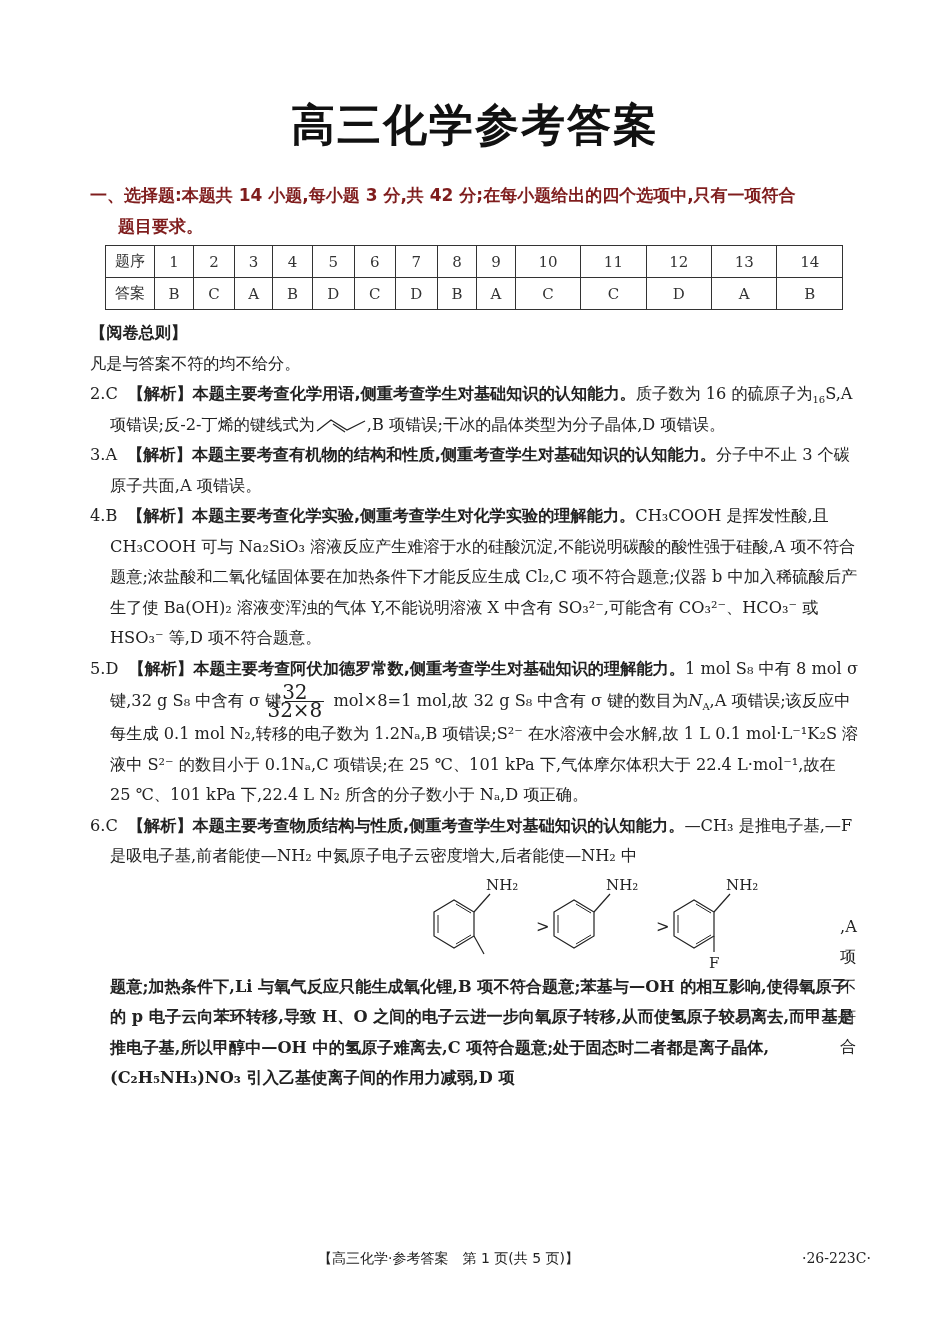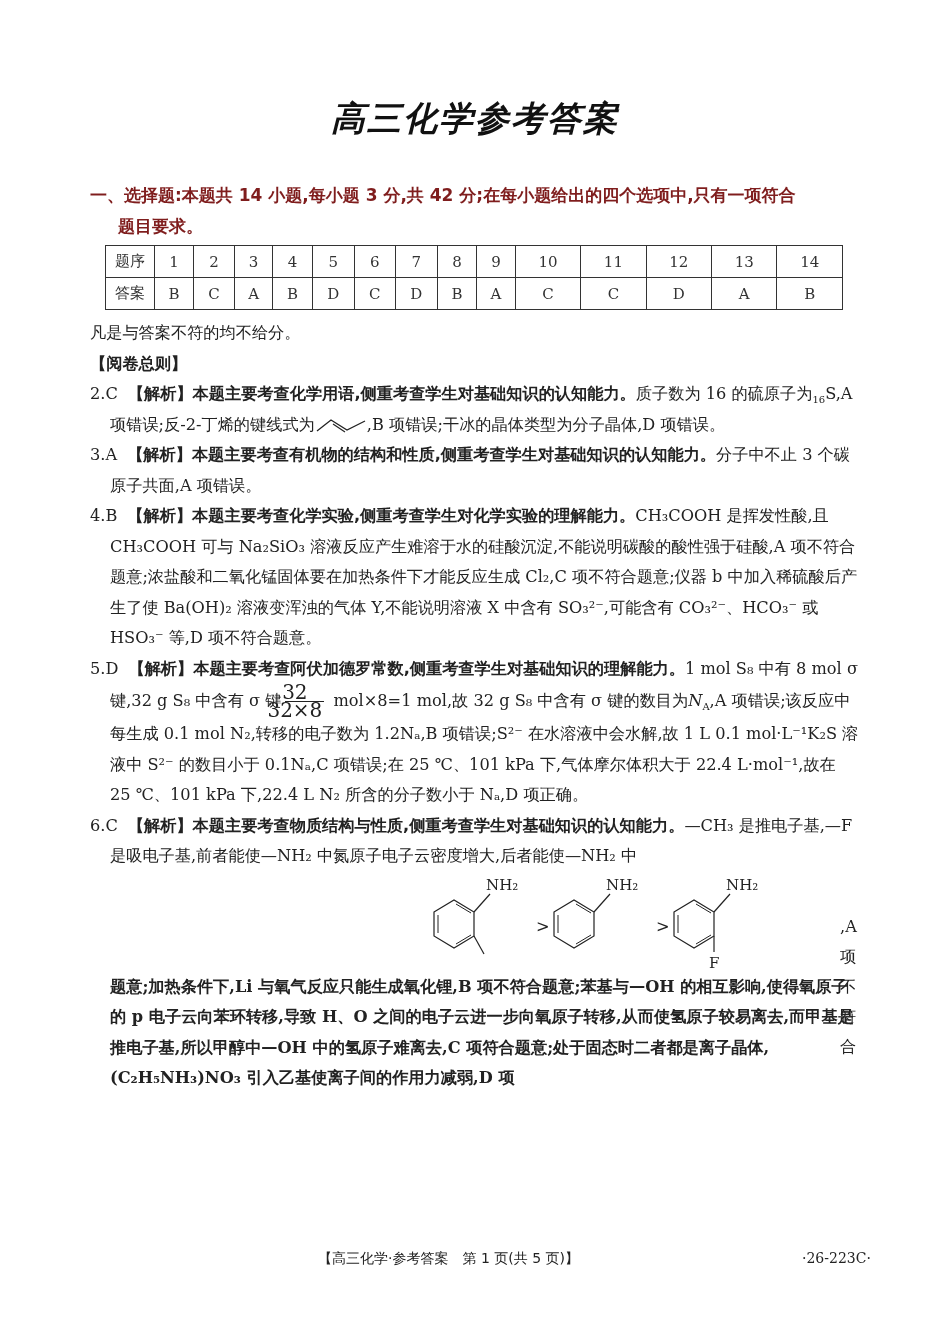--- a/index.html
+++ b/index.html
@@ -4,21 +4,21 @@
 <style>
   html, body { margin: 0; padding: 0; background: #ffffff; }
   body {
     width: 950px; height: 1335px; position: relative; overflow: hidden;
     font-family: "DejaVu Serif", "Liberation Serif", serif;
     color: #1a1a1a;
   }
   .page-title {
     position: absolute; top: 96px; left: 0; width: 950px; text-align: center;
     font-family: "DejaVu Sans", sans-serif; font-weight: bold;
-    font-size: 34px; letter-spacing: 2px; color: #111; font-style: italic;
+    font-size: 44px; letter-spacing: 2px; color: #111;
   }
   .section-head {
     position: absolute; top: 180px; left: 90px; width: 780px;
     font-family: "DejaVu Sans", sans-serif; font-weight: bold;
     font-size: 17px; line-height: 31px; color: #7f1d1d;
   }
   .section-head .indent { padding-left: 28px; display: block; }
   table.answers {
     position: absolute; top: 245px; left: 105px; width: 738px;
     border-collapse: collapse; font-size: 15px;
@@ -102,22 +102,22 @@
     <td>C</td>
     <td>C</td>
     <td>D</td>
     <td>A</td>
     <td>B</td>
   </tr>
 </tbody>
   </table>
 
 <div class="content">
+  <p class="para bold-head">【阅卷总则】</p>
   <p class="para">凡是与答案不符的均不给分。</p>
-  <p class="para bold-head">【阅卷总则】</p>
 
 
   <div class="item">
     <span class="body">
       <span class="qnum">2.C</span><span class="analysis">【解析】</span><span class="analysis">本题主要考查化学用语,侧重考查学生对基础知识的认知能力。</span><span>质子数为 16 的硫原子为</span><sub>16</sub><span>S,A 项错误;反-2-丁烯的键线式为</span><svg width="52" height="16" viewBox="0 0 52 16" style="vertical-align: middle;">
           <polyline points="2,14 16,3 32,13 50,4" fill="none" stroke="#222" stroke-width="1.3"></polyline>
           <line x1="18" y1="7" x2="30" y2="15" stroke="#222" stroke-width="1.1"></line>
         </svg><span>,B 项错误;干冰的晶体类型为分子晶体,D 项错误。</span>
     </span>
   </div>

